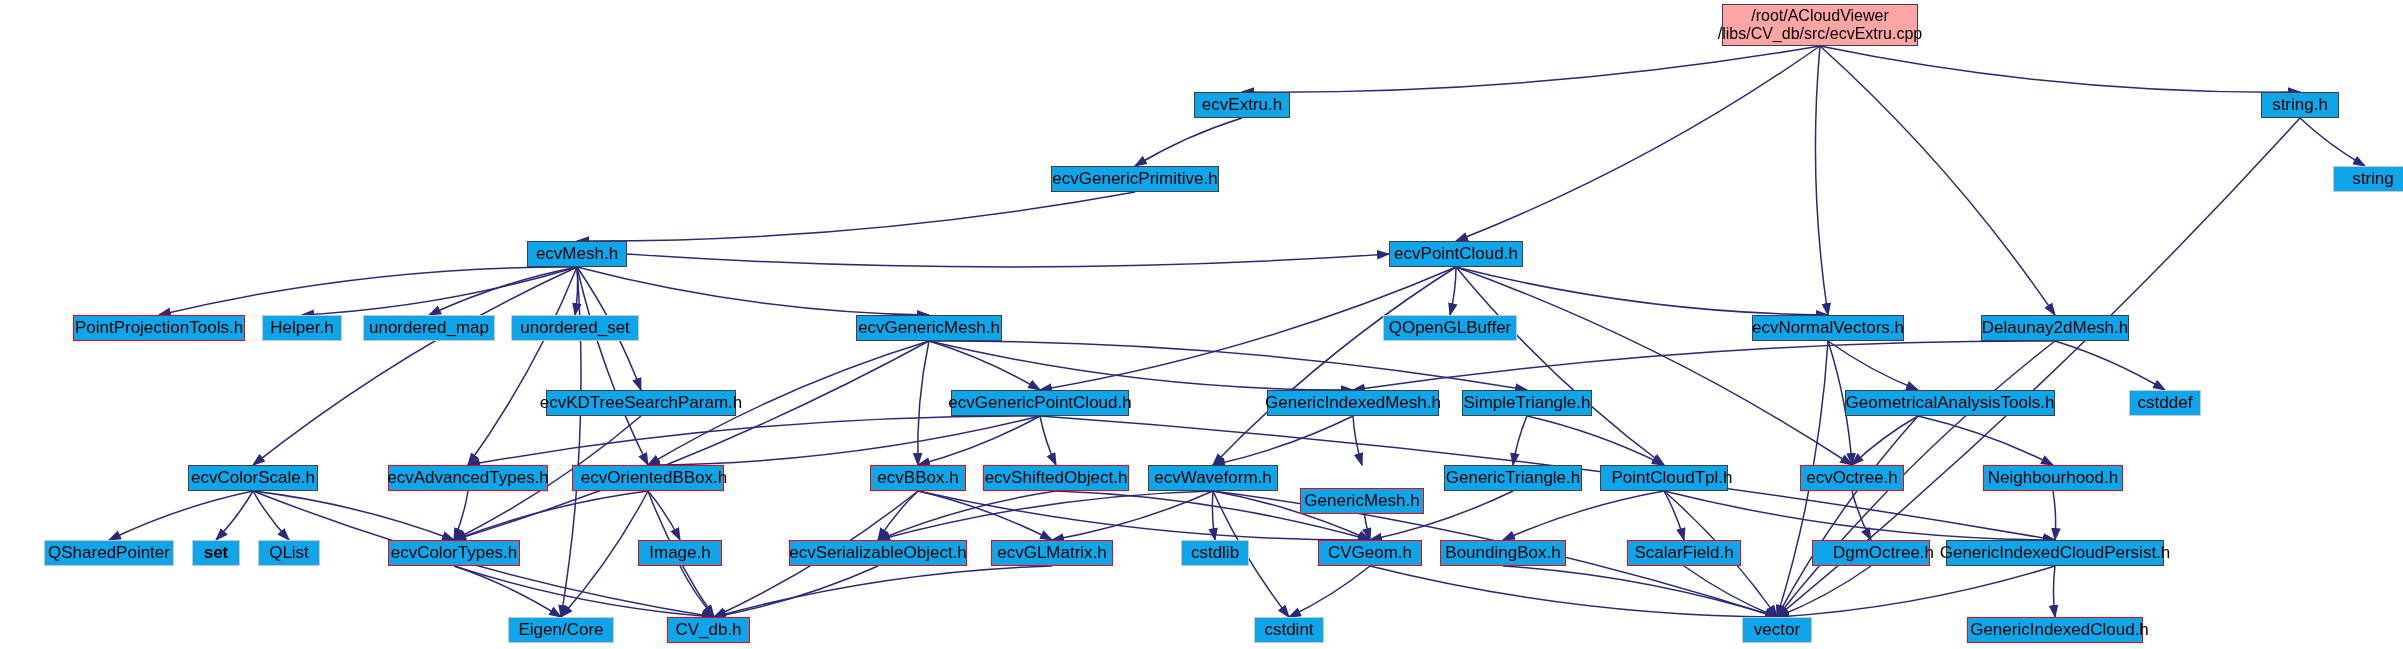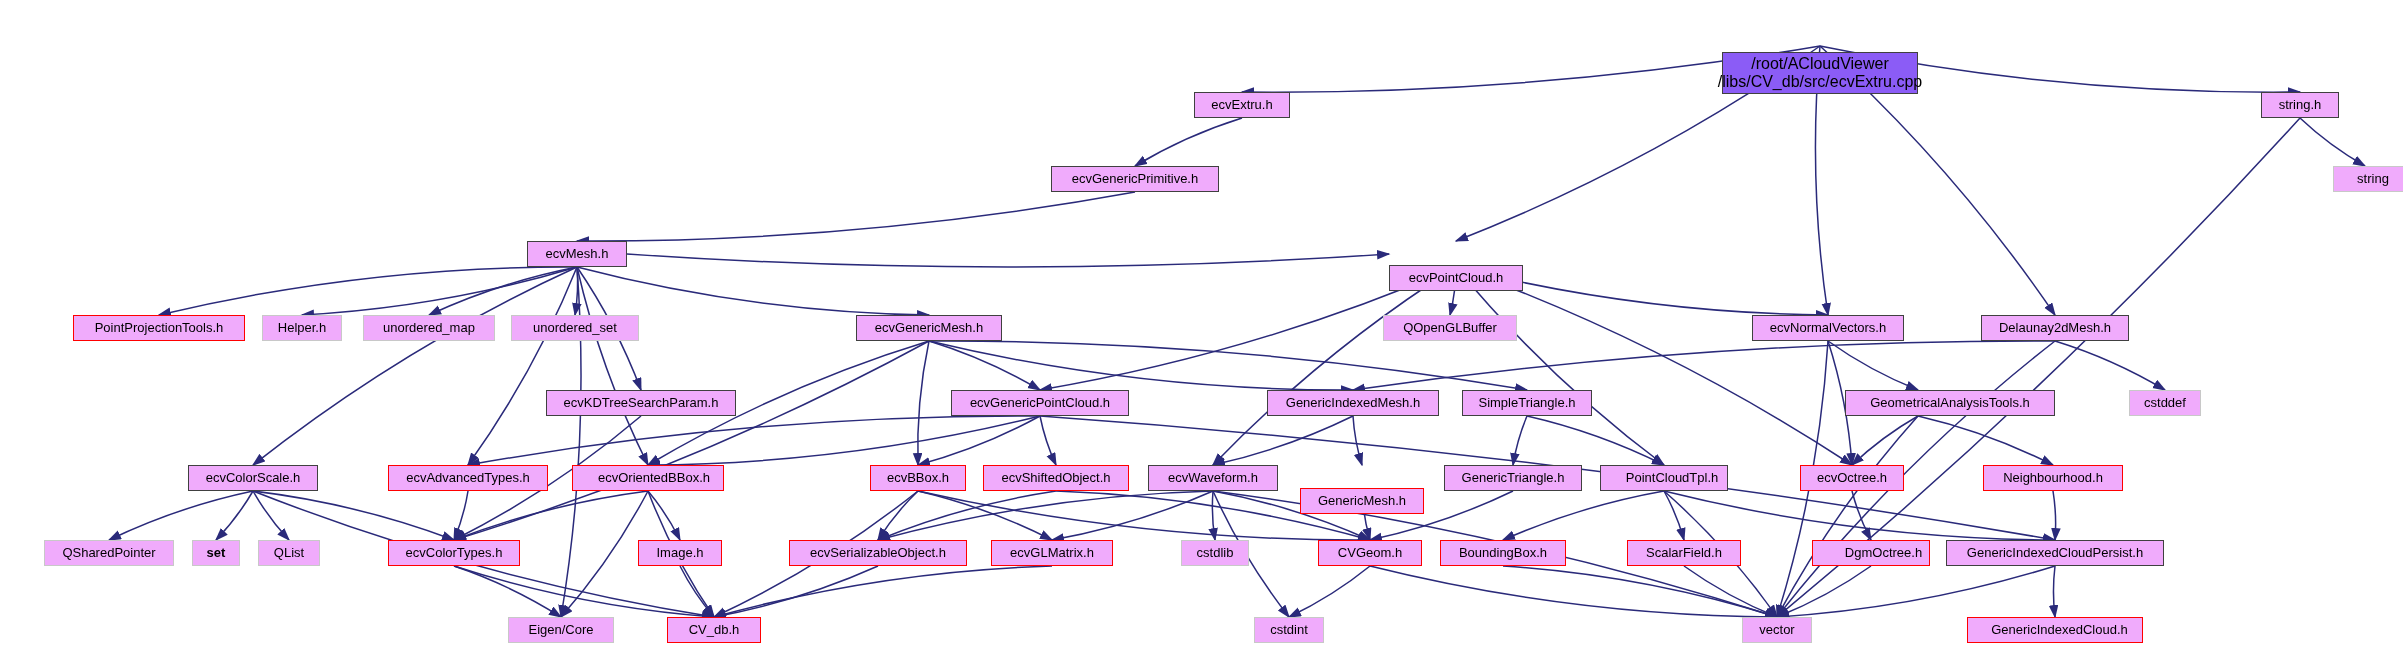--- a/index.html
+++ b/index.html
@@ -1,25 +1,25 @@
 <!DOCTYPE html>
 <html><head>
 <meta charset="utf-8">
 <style>
   html,body{margin:0;padding:0;background:#ffffff;}
   body{font-family:"Liberation Sans","DejaVu Sans",sans-serif;}
   #graph-root{position:relative;width:2403px;height:649px;background:#fff;overflow:hidden;}
   svg#edges{position:absolute;left:0;top:0;width:2403px;height:649px;}
   .node{position:absolute;box-sizing:border-box;display:flex;align-items:center;
-        justify-content:center;background:#f0abfc;text-align:center;
-        font-size:13px;color:#000;line-height:1.15;white-space:pre;}
+        justify-content:center;background:#0ea5e9;text-align:center;
+        font-size:17px;color:#000;line-height:1.15;white-space:pre;}
   .n-dark{border:1.6px solid #404040;}
   .n-red{border:1.6px solid #ff0000;}
   .n-gray{border:1.4px solid #c8c8c8;}
-  .n-root{border:1.6px solid #404040;background:#8b5cf6;font-size:16px;margin-top:48px;}
+  .n-root{border:1.6px solid #404040;background:#fca5a5;font-size:16px;}
 </style>
 </head>
 <body>
 
 <div id="graph-root">
   <svg id="edges" viewBox="0 0 2403 649" preserveAspectRatio="none">
     <defs>
       <marker id="arrow" markerWidth="9" markerHeight="9" refX="8" refY="3.2" orient="auto" markerUnits="strokeWidth">
         <path d="M0,0 L9,3.2 L0,6.4 z" fill="#2a2a7a"></path>
       </marker>
@@ -121,21 +121,21 @@
       </g>
   </svg>
   <div id="node-layer">
       <div class="node n-root" style="left: 1722px; top: 4px; width: 196px; height: 42px;">/root/ACloudViewer
 /libs/CV_db/src/ecvExtru.cpp</div>
       <div class="node n-dark" style="left: 1194px; top: 92px; width: 96px; height: 26px;">ecvExtru.h</div>
       <div class="node n-dark" style="left: 2261px; top: 92px; width: 78px; height: 26px;">string.h</div>
       <div class="node n-gray" style="left: 2333px; top: 166px; width: 80px; height: 26px;">string</div>
       <div class="node n-dark" style="left: 1051px; top: 166px; width: 168px; height: 26px;">ecvGenericPrimitive.h</div>
       <div class="node n-dark" style="left: 527px; top: 241px; width: 100px; height: 26px;">ecvMesh.h</div>
-      <div class="node n-dark" style="left: 1389px; top: 241px; width: 134px; height: 26px; margin-top: 24px;">ecvPointCloud.h</div>
+      <div class="node n-dark" style="left: 1389px; top: 241px; width: 134px; height: 26px;">ecvPointCloud.h</div>
       <div class="node n-red" style="left: 73px; top: 315px; width: 172px; height: 26px;">PointProjectionTools.h</div>
       <div class="node n-gray" style="left: 262px; top: 315px; width: 80px; height: 26px;">Helper.h</div>
       <div class="node n-gray" style="left: 363px; top: 315px; width: 132px; height: 26px;">unordered_map</div>
       <div class="node n-gray" style="left: 511px; top: 315px; width: 128px; height: 26px;">unordered_set</div>
       <div class="node n-dark" style="left: 856px; top: 315px; width: 146px; height: 26px;">ecvGenericMesh.h</div>
       <div class="node n-gray" style="left: 1383px; top: 315px; width: 134px; height: 26px;">QOpenGLBuffer</div>
       <div class="node n-dark" style="left: 1752px; top: 315px; width: 152px; height: 26px;">ecvNormalVectors.h</div>
       <div class="node n-dark" style="left: 1981px; top: 315px; width: 148px; height: 26px;">Delaunay2dMesh.h</div>
       <div class="node n-dark" style="left: 546px; top: 390px; width: 190px; height: 26px;">ecvKDTreeSearchParam.h</div>
       <div class="node n-dark" style="left: 951px; top: 390px; width: 178px; height: 26px;">ecvGenericPointCloud.h</div>
@@ -161,18 +161,18 @@
       <div class="node n-red" style="left: 638px; top: 540px; width: 84px; height: 26px;">Image.h</div>
       <div class="node n-red" style="left: 789px; top: 540px; width: 178px; height: 26px;">ecvSerializableObject.h</div>
       <div class="node n-red" style="left: 991px; top: 540px; width: 122px; height: 26px;">ecvGLMatrix.h</div>
       <div class="node n-gray" style="left: 1181px; top: 540px; width: 68px; height: 26px;">cstdlib</div>
       <div class="node n-red" style="left: 1318px; top: 540px; width: 104px; height: 26px;">CVGeom.h</div>
       <div class="node n-red" style="left: 1440px; top: 540px; width: 126px; height: 26px;">BoundingBox.h</div>
       <div class="node n-red" style="left: 1627px; top: 540px; width: 114px; height: 26px;">ScalarField.h</div>
       <div class="node n-red" style="left: 1812px; top: 540px; width: 118px; height: 26px; padding-left: 25px;">DgmOctree.h</div>
       <div class="node n-dark" style="left: 1946px; top: 540px; width: 218px; height: 26px;">GenericIndexedCloudPersist.h</div>
       <div class="node n-gray" style="left: 508px; top: 617px; width: 106px; height: 26px;">Eigen/Core</div>
-      <div class="node n-red" style="left: 667px; top: 617px; width: 94px; height: 26px;">CV_db.h</div>
+      <div class="node n-red" style="left: 667px; top: 617px; width: 83px; height: 26px;">CV_db.h</div>
       <div class="node n-gray" style="left: 1254px; top: 617px; width: 70px; height: 26px;">cstdint</div>
       <div class="node n-gray" style="left: 1742px; top: 617px; width: 70px; height: 26px;">vector</div>
       <div class="node n-red" style="left: 1967px; top: 617px; width: 176px; height: 26px; padding-left: 9px;">GenericIndexedCloud.h</div>
     </div>
 </div>
 
 </body></html>

